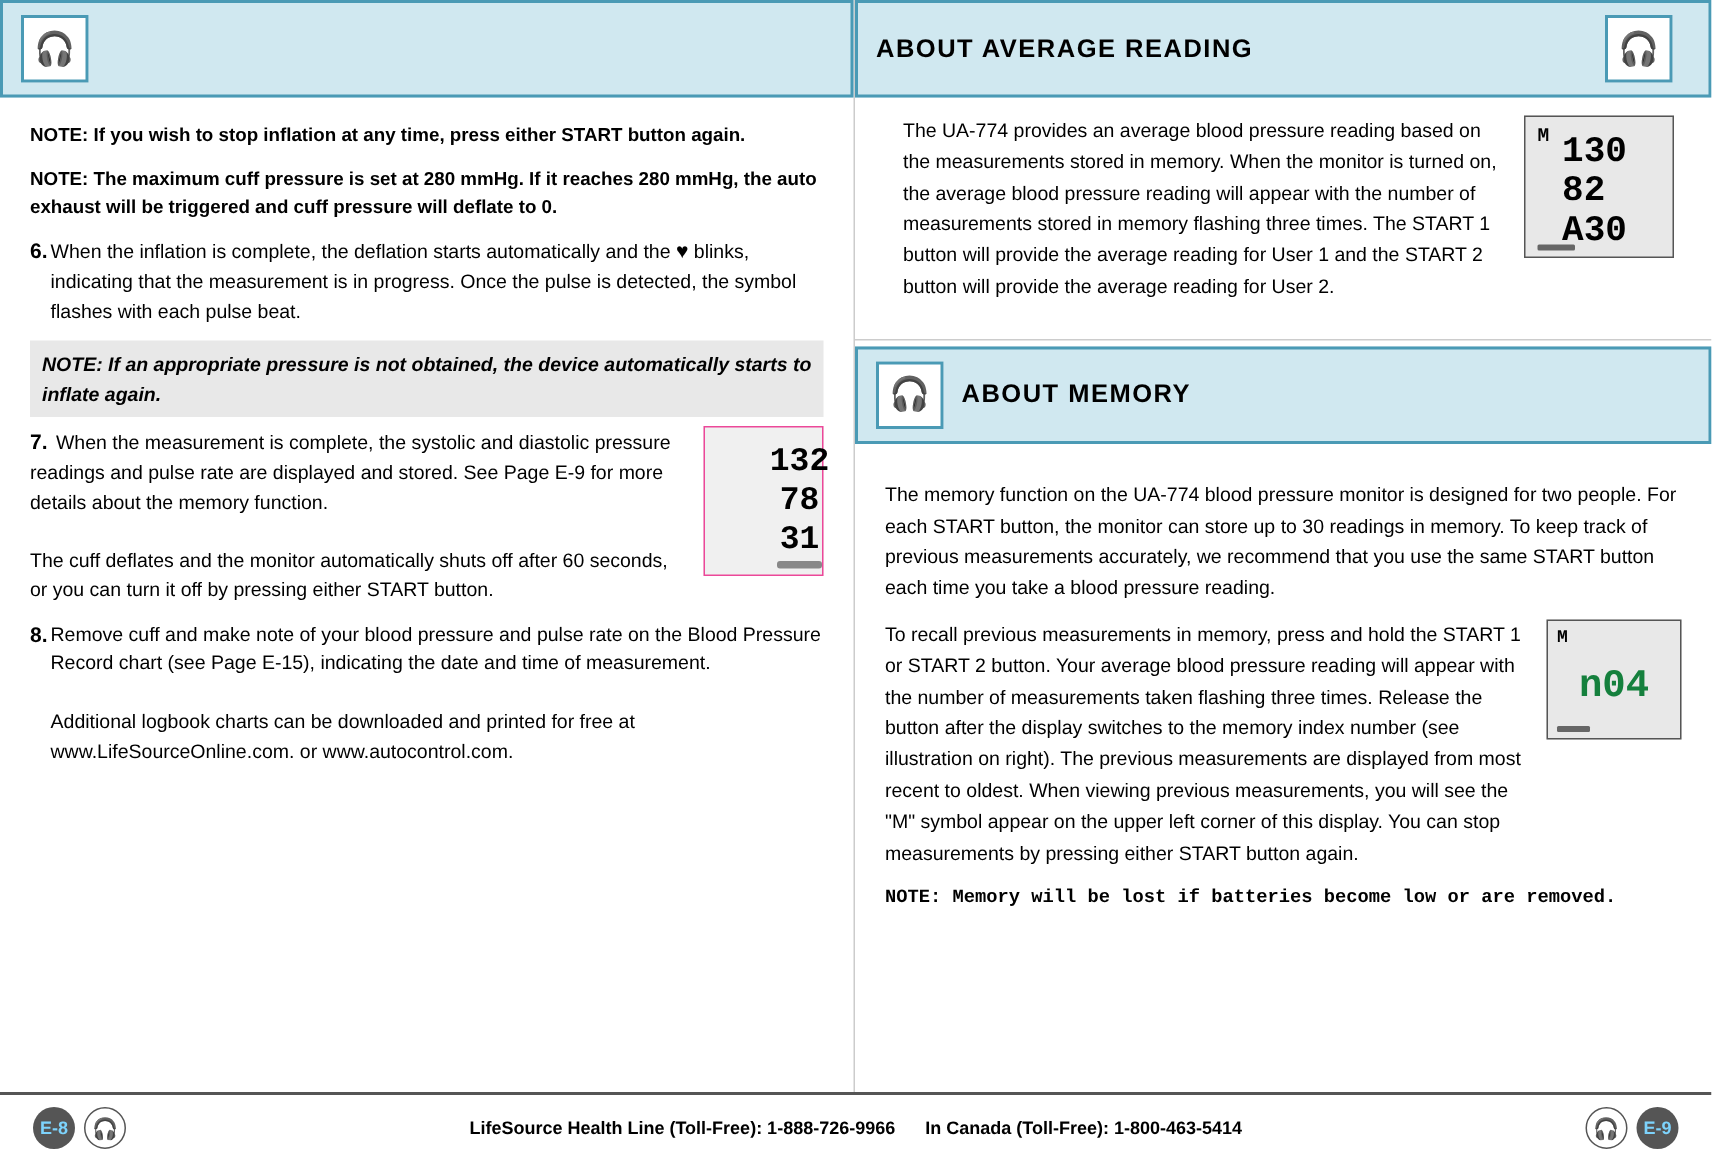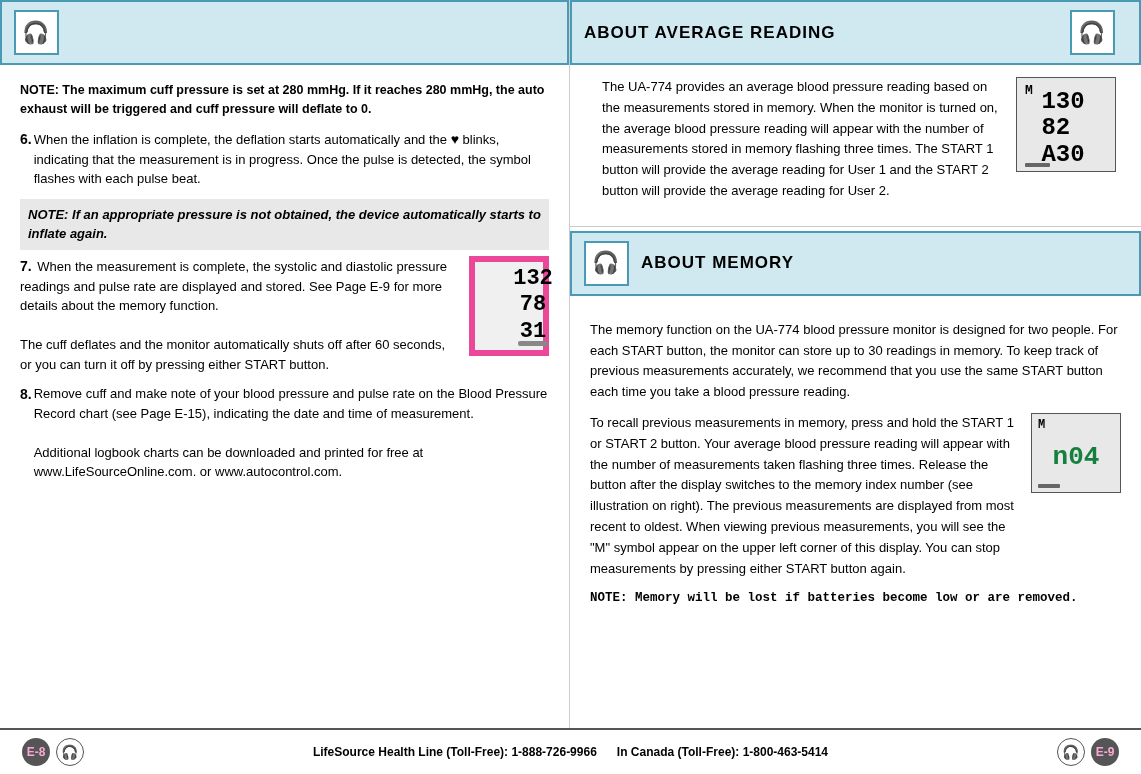--- a/index.html
+++ b/index.html
@@ -93,21 +93,21 @@
       margin-bottom: 10px;
     }
     .step-text-block {
       flex: 1;
       font-size: 13px;
       line-height: 1.5;
     }
     .device-image {
       width: 80px;
       height: 100px;
-      border: 6px solid #ec4899;
+      border: 1px solid #ec4899;
       background: #f0f0f0;
       margin-left: 12px;
       flex-shrink: 0;
       display: flex;
       flex-direction: column;
       align-items: center;
       justify-content: center;
       font-family: 'Courier New', monospace;
       font-weight: bold;
       position: relative;
@@ -288,21 +288,21 @@
       display: flex;
       align-items: center;
       font-size: 12px;
       font-weight: bold;
     }
     .page-num-circle {
       width: 28px;
       height: 28px;
       border-radius: 50%;
       background: #555;
-      color: #f9a8d4;
+      color: #7dd3fc;
       display: flex;
       align-items: center;
       justify-content: center;
       font-size: 12px;
       font-weight: bold;
       margin: 0 6px;
     }
     .small-icon {
       width: 28px;
       height: 28px;
@@ -338,20 +338,21 @@
 
   <div class="left-panel">
 
     <div class="section-header left-header">
       <div class="header-icon">
         <span style="font-size:22px;">🎧</span>
       </div>
     </div>
 
     <div class="left-content">
+      <p class="note-bold">NOTE: If you wish to stop inflation at any time, press either START button again.</p>
       <p class="note-bold">NOTE: The maximum cuff pressure is set at 280 mmHg. If it reaches 280 mmHg, the auto exhaust will be triggered and cuff pressure will deflate to 0.</p>
 
       <div class="step">
         <span class="step-num">6.</span>
         <span class="step-content">When the inflation is complete, the deflation starts automatically and the <span class="inline-heart">♥</span> blinks, indicating that the measurement is in progress. Once the pulse is detected, the symbol flashes with each pulse beat.</span>
       </div>
 
       <div class="sub-note">NOTE: If an appropriate pressure is not obtained, the device automatically starts to inflate again.</div>
 
       <div class="step-with-img">

